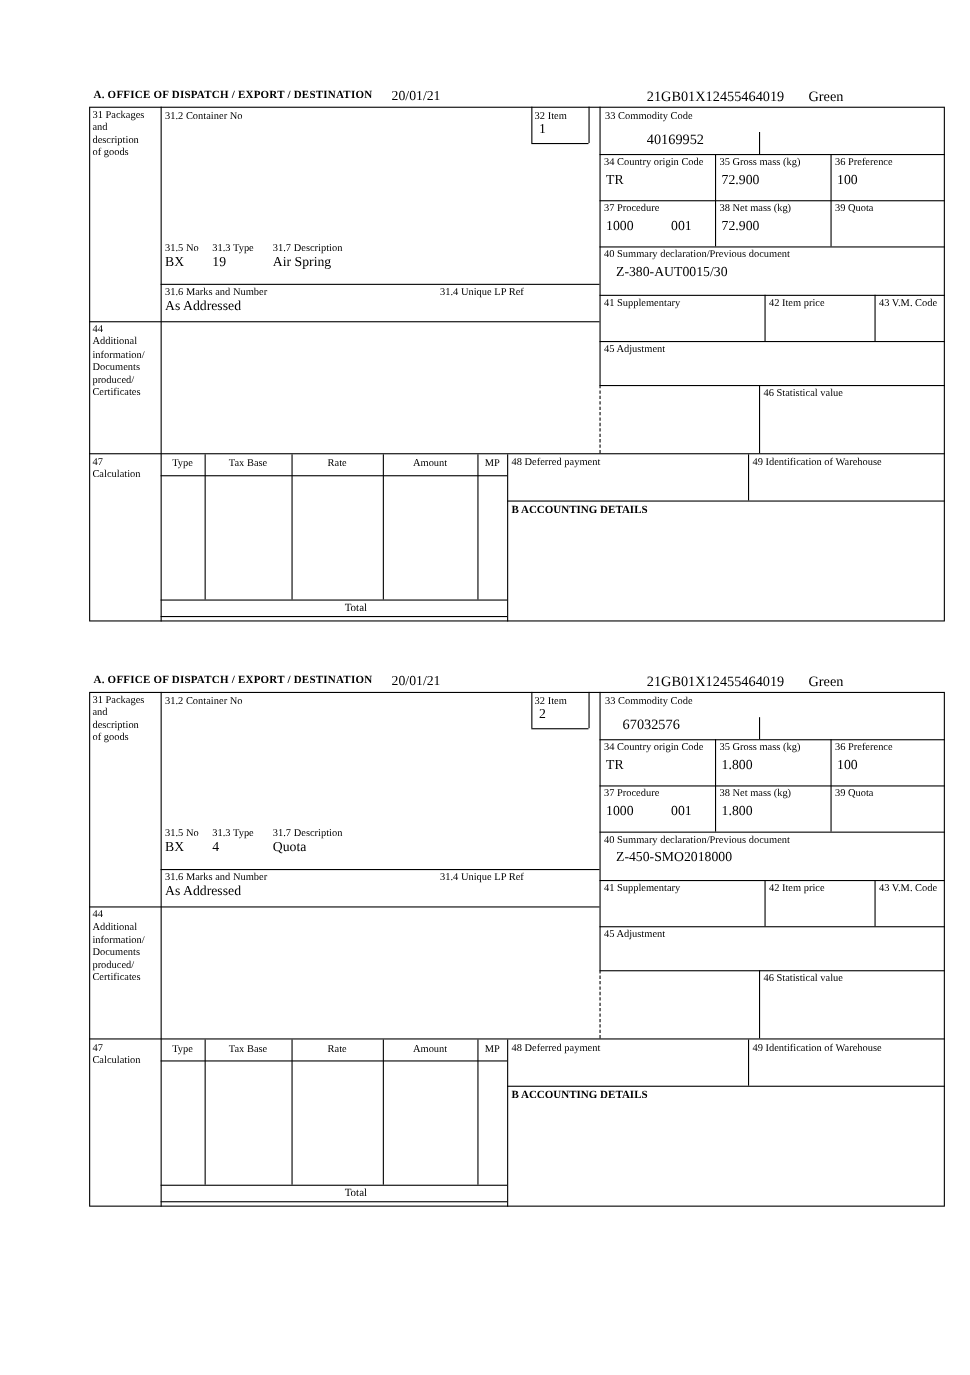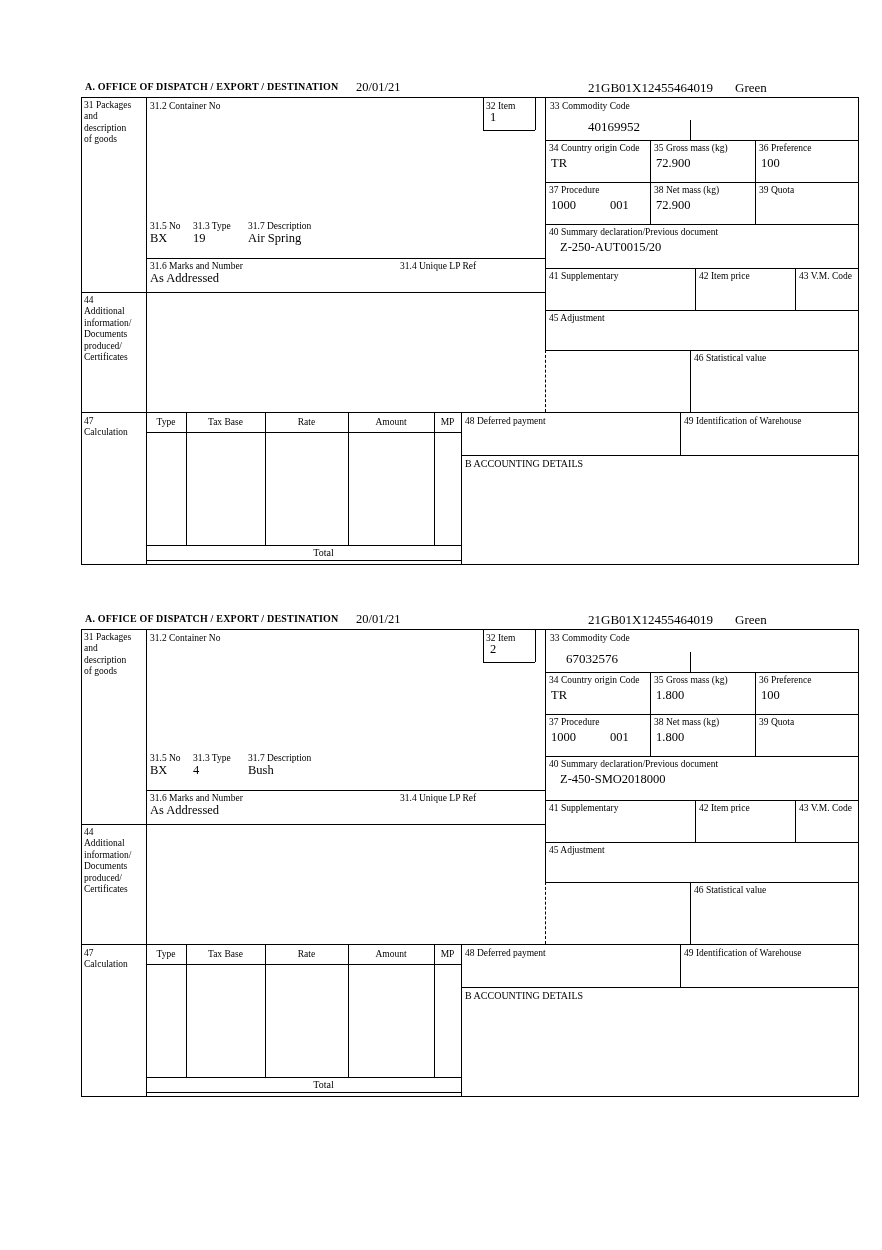--- a/index.html
+++ b/index.html
@@ -14,21 +14,21 @@
   .hl { position:absolute; background:#000; height:1px; }
   .vl { position:absolute; background:#000; width:1px; }
   .vd { position:absolute; width:0; border-left:1px dashed #000; }
   .lab { position:absolute; font-size:9.5px; line-height:1.2; white-space:pre-line; }
   .val { position:absolute; font-size:12.5px; line-height:1.1; white-space:pre; }
   .big { font-size:13px; }
   .ctr { text-align:center; }
   .hdr-office { position:absolute; font-size:10px; font-weight:bold; letter-spacing:.2px; }
   .hdr-date { position:absolute; font-size:12.5px; }
   .hdr-ref  { position:absolute; font-size:13px; }
-  .acct { position:absolute; font-size:10px; font-weight:normal; }
+  .acct { position:absolute; font-size:10px; font-weight:bold; }
 </style>
 </head>
 <body>
 
 <div id="sections">
 
   <div class="section">
 
     <div class="hdr-office" style="left:85px; top:1px;">A.  OFFICE OF DISPATCH / EXPORT / DESTINATION</div>
     <div class="hdr-date" style="left:356px; top:0px;">20/01/21</div>
@@ -98,21 +98,21 @@
     <div class="val" style="left:761px; top:77px;">100</div>
 
     <div class="lab" style="left:549px; top:105px;">37 Procedure</div>
     <div class="val" style="left:551px; top:119px;">1000</div>
     <div class="val" style="left:610px; top:119px;">001</div>
     <div class="lab" style="left:654px; top:105px;">38 Net mass (kg)</div>
     <div class="val" style="left:656px; top:119px;">72.900</div>
     <div class="lab" style="left:759px; top:105px;">39 Quota</div>
 
     <div class="lab" style="left:549px; top:147px;">40 Summary declaration/Previous document</div>
-    <div class="val" style="left:560px; top:161px;">Z-250-AUT0015/20</div>
+    <div class="val" style="left:560px; top:161px;">Z-380-AUT0015/30</div>
 
     <div class="lab" style="left:150px; top:141px;">31.5 No</div>
     <div class="lab" style="left:193px; top:141px;">31.3 Type</div>
     <div class="lab" style="left:248px; top:141px;">31.7 Description</div>
     <div class="val" style="left:150px; top:152px;">BX</div>
     <div class="val" style="left:193px; top:152px;">19</div>
     <div class="val" style="left:248px; top:152px;">Air Spring</div>
 
     <div class="lab" style="left:150px; top:181px;">31.6 Marks and Number</div>
     <div class="lab" style="left:400px; top:181px;">31.4 Unique LP Ref</div>
@@ -215,21 +215,21 @@
     <div class="lab" style="left:759px; top:105px;">39 Quota</div>
 
     <div class="lab" style="left:549px; top:147px;">40 Summary declaration/Previous document</div>
     <div class="val" style="left:560px; top:161px;">Z-450-SMO2018000</div>
 
     <div class="lab" style="left:150px; top:141px;">31.5 No</div>
     <div class="lab" style="left:193px; top:141px;">31.3 Type</div>
     <div class="lab" style="left:248px; top:141px;">31.7 Description</div>
     <div class="val" style="left:150px; top:152px;">BX</div>
     <div class="val" style="left:193px; top:152px;">4</div>
-    <div class="val" style="left:248px; top:152px;">Bush</div>
+    <div class="val" style="left:248px; top:152px;">Quota</div>
 
     <div class="lab" style="left:150px; top:181px;">31.6 Marks and Number</div>
     <div class="lab" style="left:400px; top:181px;">31.4 Unique LP Ref</div>
     <div class="val" style="left:150px; top:192px;">As Addressed</div>
 
     <div class="lab" style="left:549px; top:191px;">41 Supplementary</div>
     <div class="lab" style="left:699px; top:191px;">42 Item price</div>
     <div class="lab" style="left:799px; top:191px;">43 V.M. Code</div>
 
     <div class="lab" style="left:549px; top:233px;">45 Adjustment</div>

